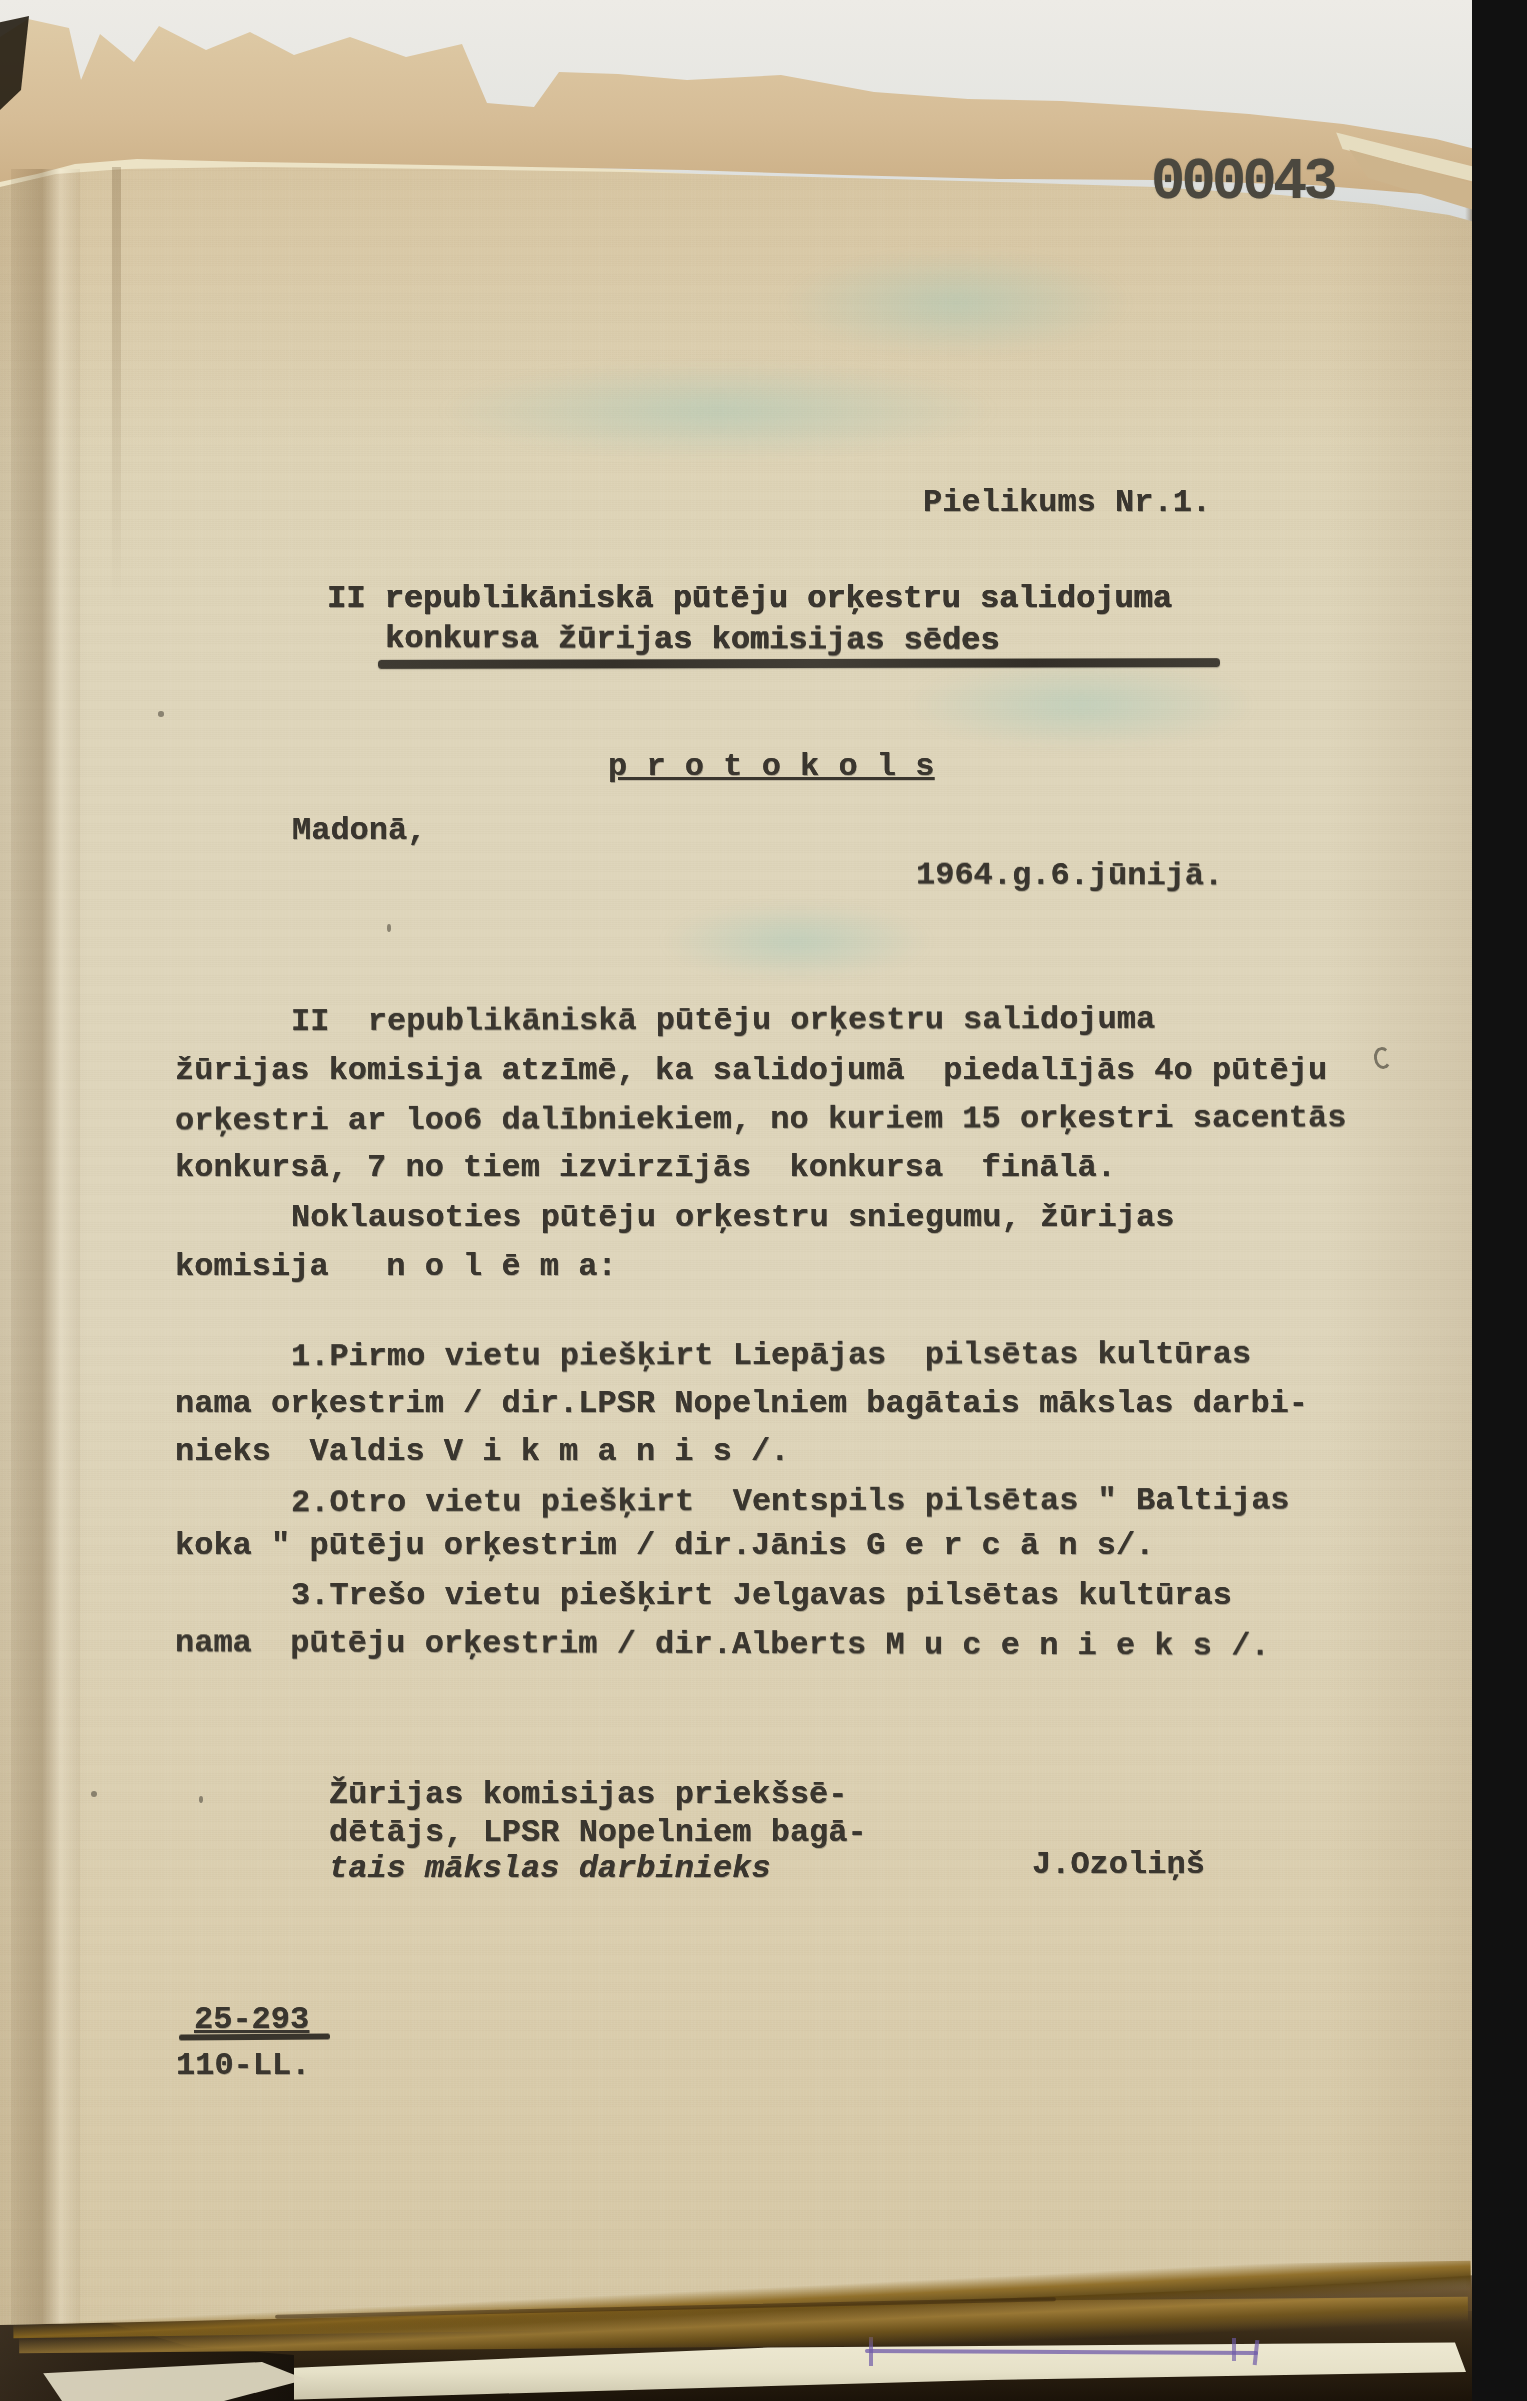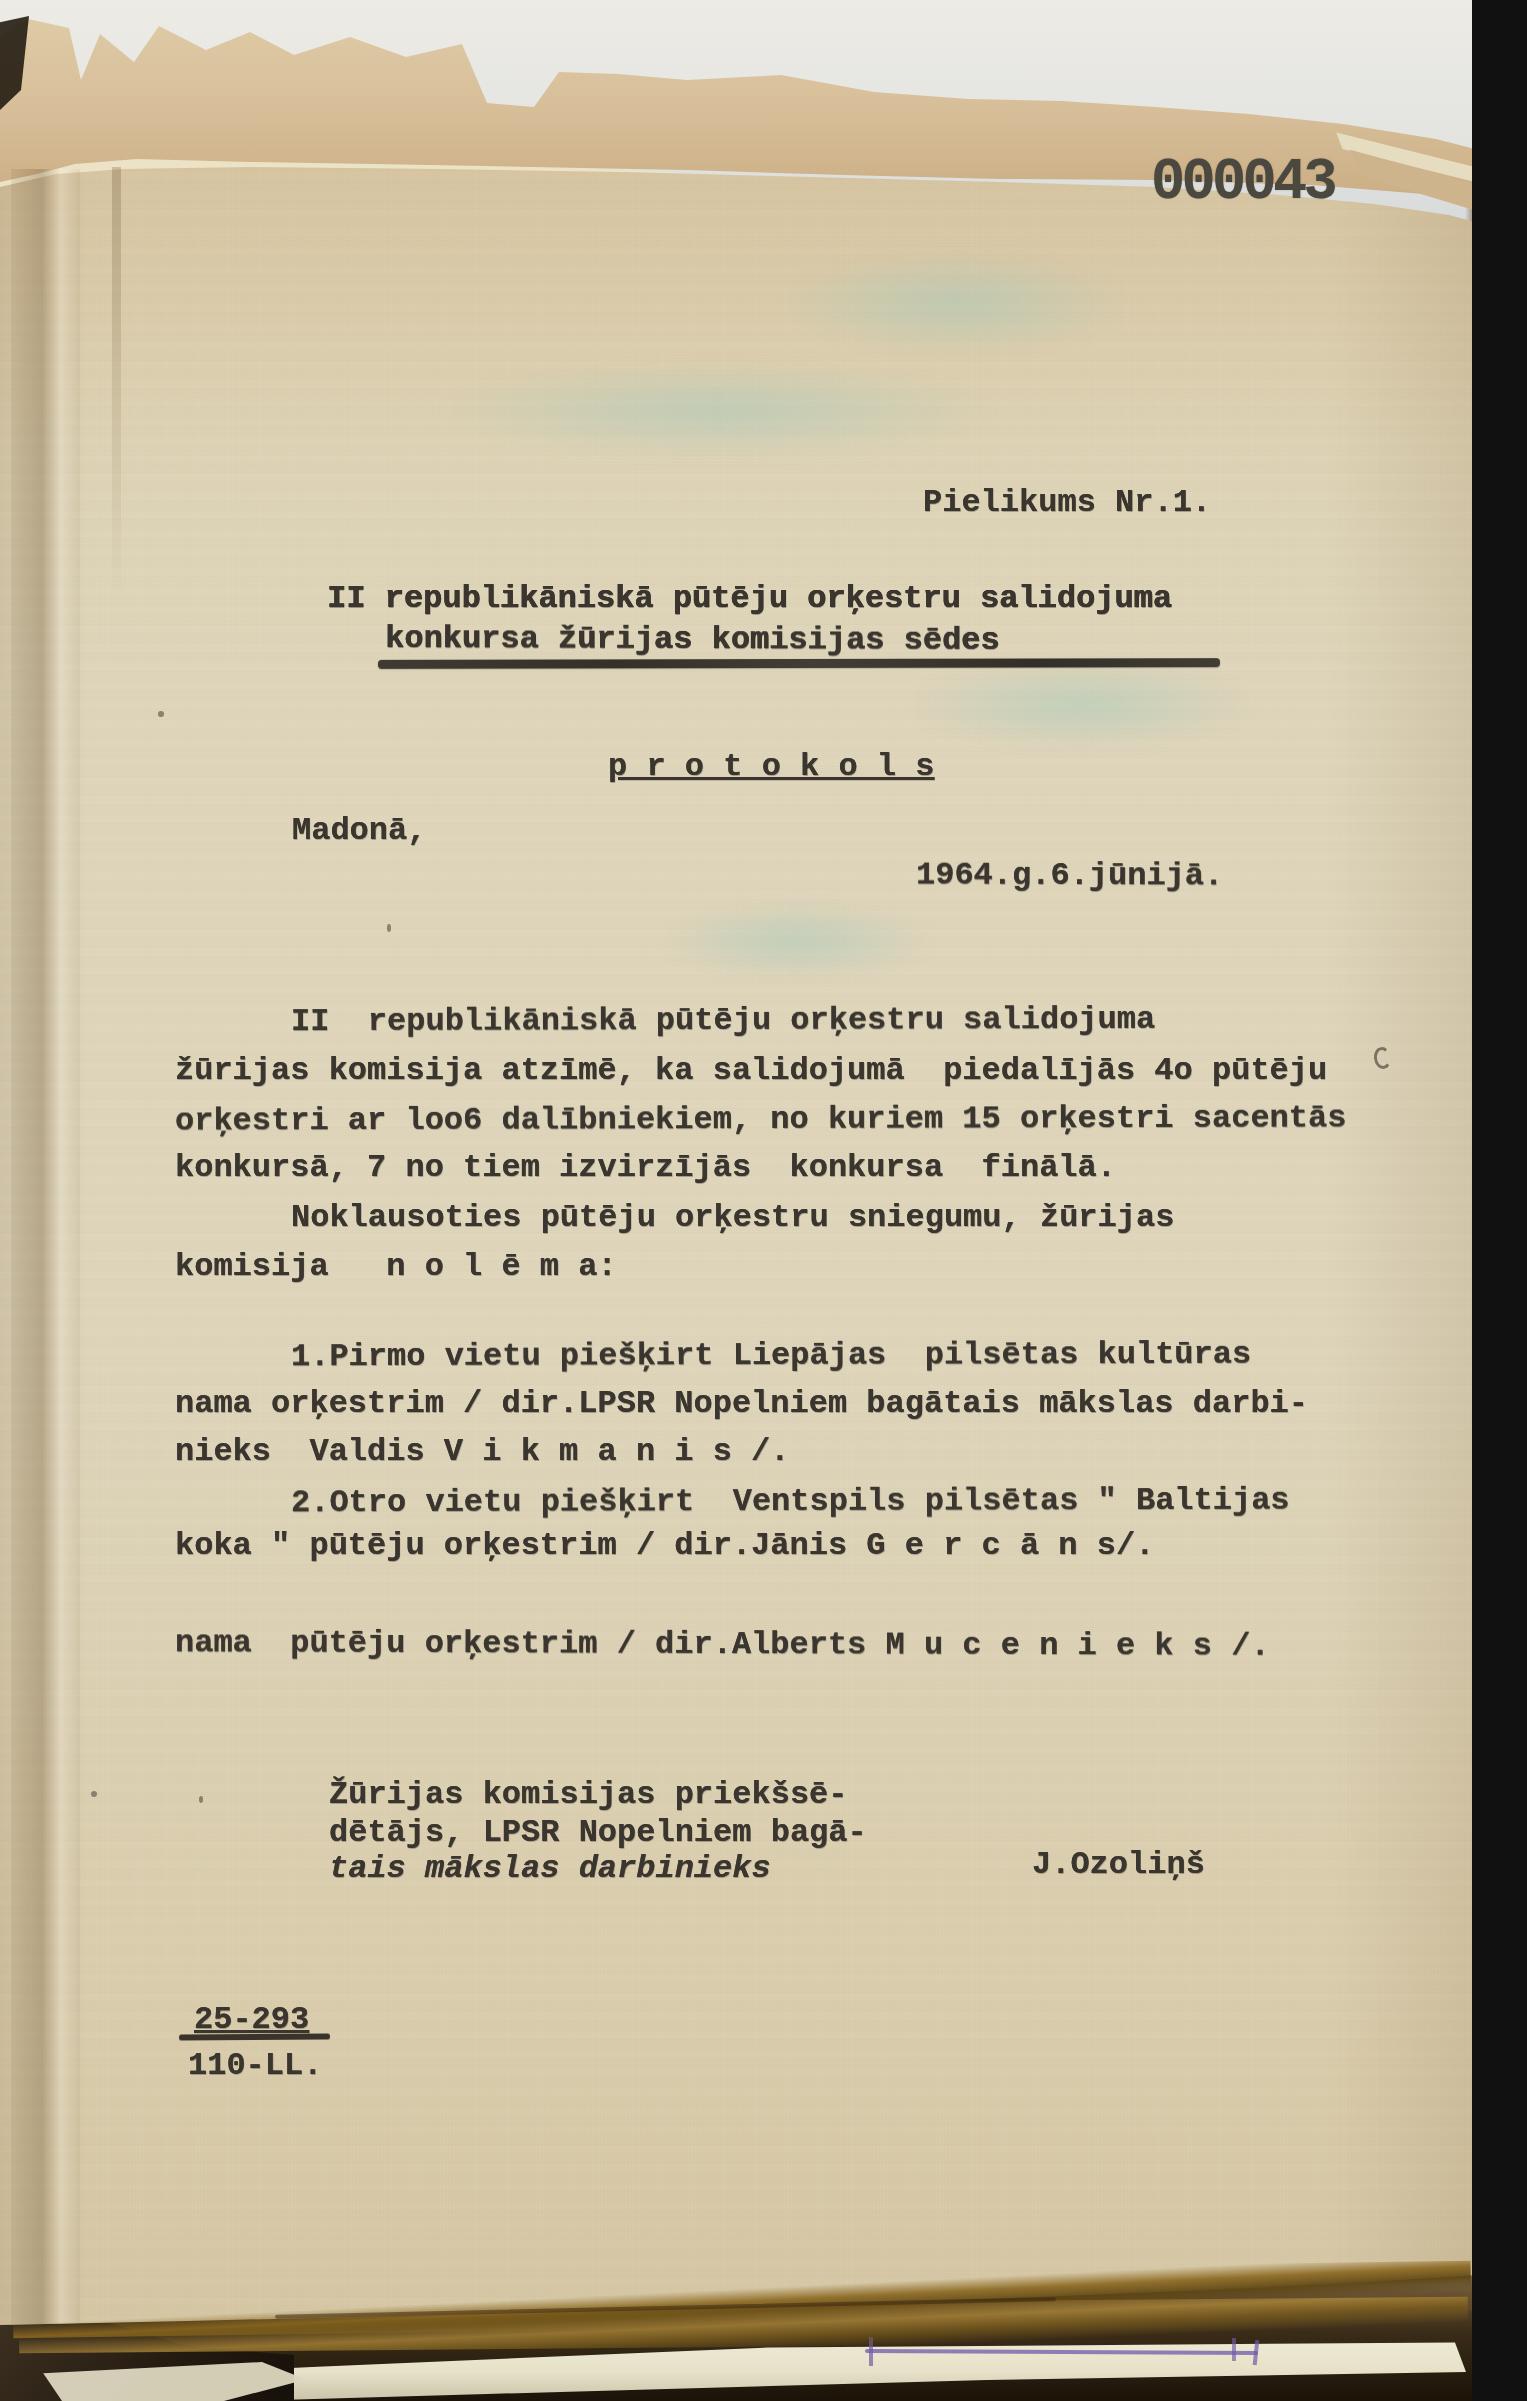--- a/index.html
+++ b/index.html
@@ -139,30 +139,31 @@
   <div class="tw" style="left:291px;top:1202px;">Noklausoties pūtēju orķestru sniegumu, žūrijas</div>
   <div class="tw" style="left:175px;top:1251px;">komisija   n o l ē m a:</div>
 
   <div class="tw r1" style="left:291px;top:1340px;">1.Pirmo vietu piešķirt Liepājas  pilsētas kultūras</div>
   <div class="tw" style="left:175px;top:1388px;">nama orķestrim / dir.LPSR Nopelniem bagātais mākslas darbi-</div>
   <div class="tw" style="left:175px;top:1436px;">nieks  Valdis V i k m a n i s /.</div>
 
   <div class="tw r1" style="left:291px;top:1486px;">2.Otro vietu piešķirt  Ventspils pilsētas " Baltijas</div>
   <div class="tw" style="left:175px;top:1530px;">koka " pūtēju orķestrim / dir.Jānis G e r c ā n s/.</div>
 
+  <div class="tw" style="left:291px;top:1580px;">3.Trešo vietu piešķirt Jelgavas pilsētas kultūras</div>
   <div class="tw r2" style="left:175px;top:1629px;">nama  pūtēju orķestrim / dir.Alberts M u c e n i e k s /.</div>
 
   <div class="tw" style="left:329px;top:1779px;">Žūrijas komisijas priekšsē-</div>
   <div class="tw" style="left:329px;top:1817px;">dētājs, LPSR Nopelniem bagā-</div>
   <div class="tw" style="left:329px;top:1853px;font-style:italic;">tais mākslas darbinieks</div>
   <div class="tw" style="left:1032px;top:1849px;text-align:right;">J.Ozoliņš</div>
 
   <div class="tw" style="left:194px;top:2004px;text-decoration:underline;">25-293</div>
   <div class="abs ref-underline"></div>
-  <div class="tw" style="left:188px;top:2050px;">110-LL.</div>
+  <div class="tw" style="left:176px;top:2050px;">110-LL.</div>
 
   <div class="abs gold1"></div>
   <div class="abs gold2"></div>
   <div class="abs diag-fold"></div>
 
   <div class="abs ring-mark"></div>
   <div class="abs speck" style="left:158px;top:711px;width:5.6px;height:5.6px;"></div>
   <div class="abs speck" style="left:387px;top:924px;width:4.4px;height:7.5px;"></div>
   <div class="abs speck" style="left:91px;top:1791px;width:6.2px;height:6.2px;"></div>
   <div class="abs speck" style="left:199px;top:1796px;width:4.4px;height:6.9px;"></div>

